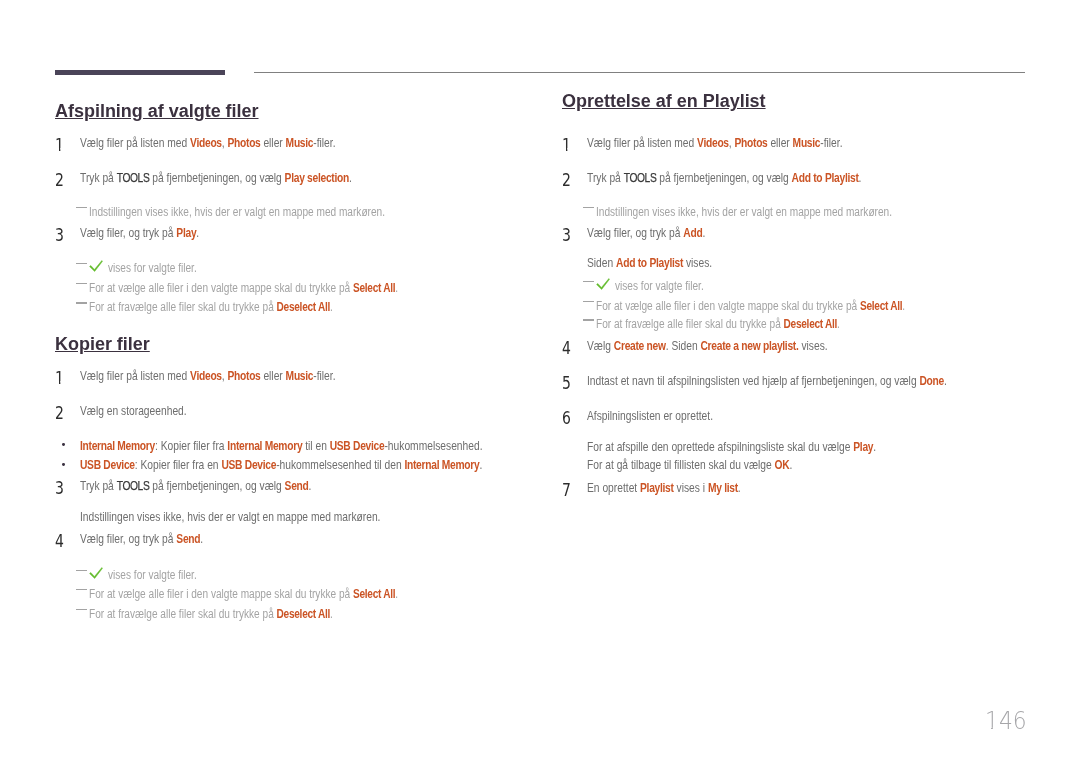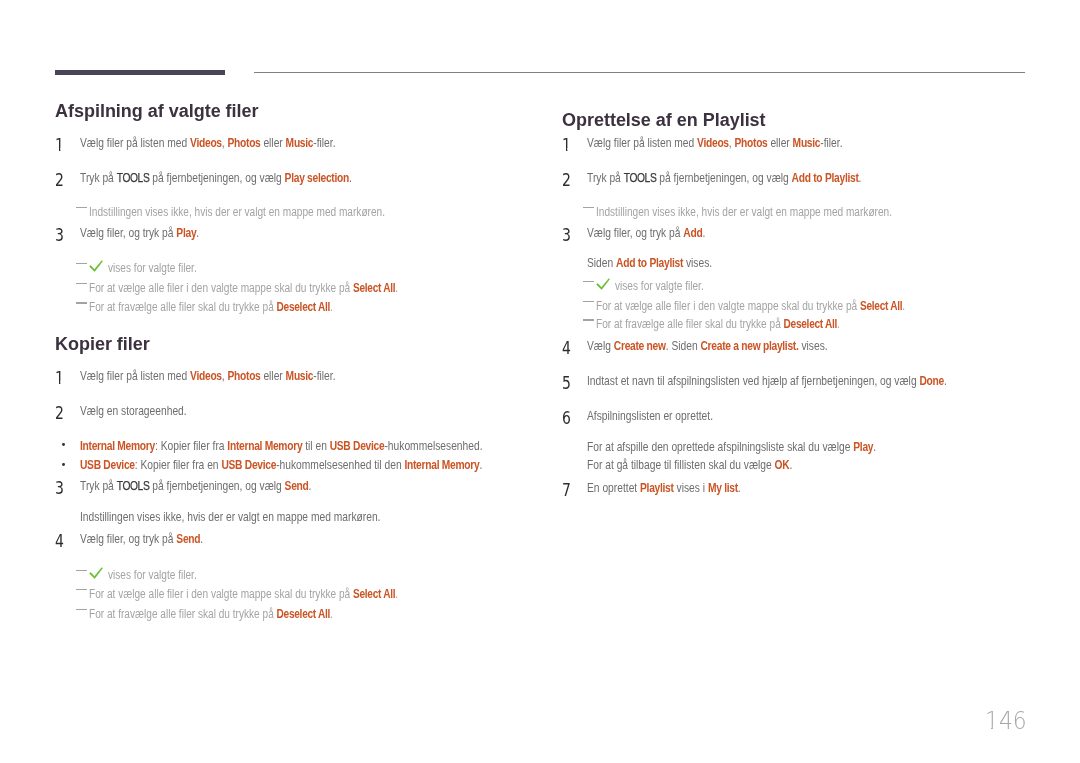--- a/index.html
+++ b/index.html
@@ -17,21 +17,21 @@
   .rule-thin{position:absolute;left:254px;top:72px;width:771px;height:1px;background:var(--c-rule,#808080);}
 
   
   .col{position:absolute;}
   .col-left{left:55px;top:0;width:480px;}
   .col-right{left:562px;top:0;width:480px;}
 
   h2.sec{
     position:absolute;left:0;margin:0;
     font-size:18px;font-weight:bold;color:var(--c-title,#3b313f);
-    white-space:nowrap;line-height:1;letter-spacing:-0.02px;
+    white-space:nowrap;line-height:1;letter-spacing:-0.02px;text-decoration:underline;
   }
 
   .row{position:absolute;left:0;width:100%;}
   .num{position:absolute;left:0px;top:0;font-size:17.5px;color:var(--c-num,#2d2d2d);line-height:1;
        font-family:"DejaVu Sans",sans-serif;font-weight:400;
        transform:scaleX(0.80);transform-origin:0 0;}
   .txt{position:absolute;left:25px;top:0;font-size:12.6px;color:var(--c-body,#6d6d6d);line-height:1;white-space:nowrap;
        transform:scaleX(0.8145);transform-origin:0 0;}
   .kw{color:var(--c-kw,#cb5425);font-weight:bold;letter-spacing:-0.35px;}
   .dk{color:var(--c-dk,#3a3a3a);font-weight:400;letter-spacing:-0.45px;
@@ -142,21 +142,21 @@
       <div class="row" style="top: 588px;">
         <span class="dash" style="left:21px;top:1px"></span>
         <span class="note" style="left:33.8px"><span>For at vælge alle filer i den valgte mappe skal du trykke på </span><span class="kw">Select All</span><span>.</span></span>
       </div>
       <div class="row" style="top: 607.5px;">
         <span class="dash" style="left:21px;top:1px"></span>
         <span class="note" style="left:33.8px"><span>For at fravælge alle filer skal du trykke på </span><span class="kw">Deselect All</span><span>.</span></span>
       </div>
     </div>
   <div class="col col-right" id="colR">
-      <h2 class="sec" style="top: 111px; text-align: center;">Oprettelse af en Playlist</h2>
+      <h2 class="sec" style="top: 92px; text-align: center;">Oprettelse af en Playlist</h2>
       <div class="row" style="top: 137px;">
         <span class="num one">1</span>
         <span class="txt"><span>Vælg filer på listen med </span><span class="kw">Videos</span><span>, </span><span class="kw">Photos</span><span> eller </span><span class="kw">Music</span><span>-filer.</span></span>
       </div>
       <div class="row" style="top: 172px;">
         <span class="num">2</span>
         <span class="txt"><span>Tryk på </span><span class="dk">TOOLS</span><span> på fjernbetjeningen, og vælg </span><span class="kw">Add to Playlist</span><span>.</span></span>
       </div>
       <div class="row" style="top: 206px;">
         <span class="dash" style="left:21px;top:1px"></span>

